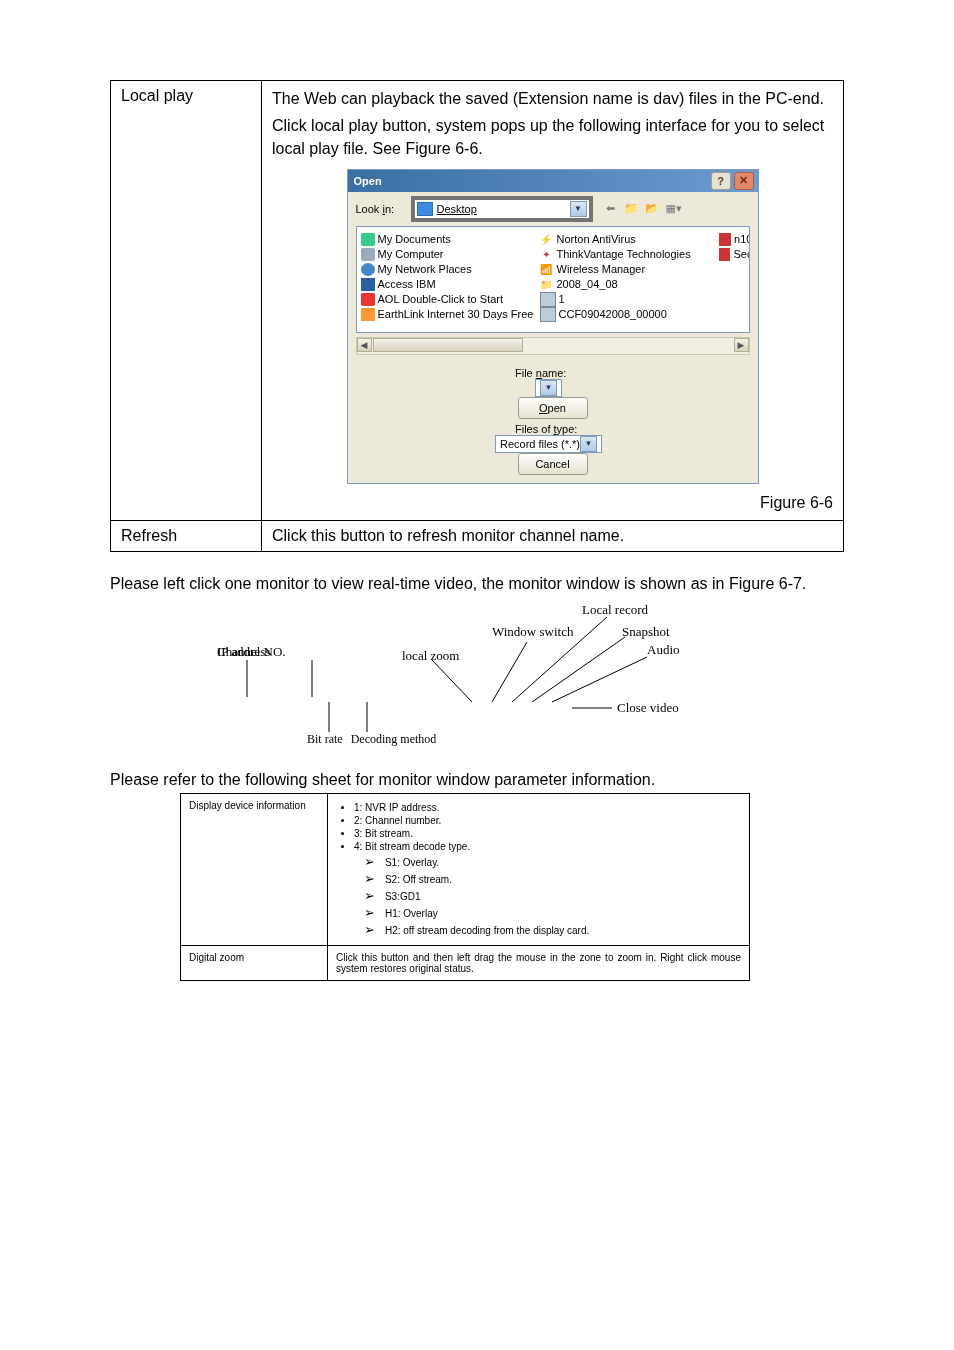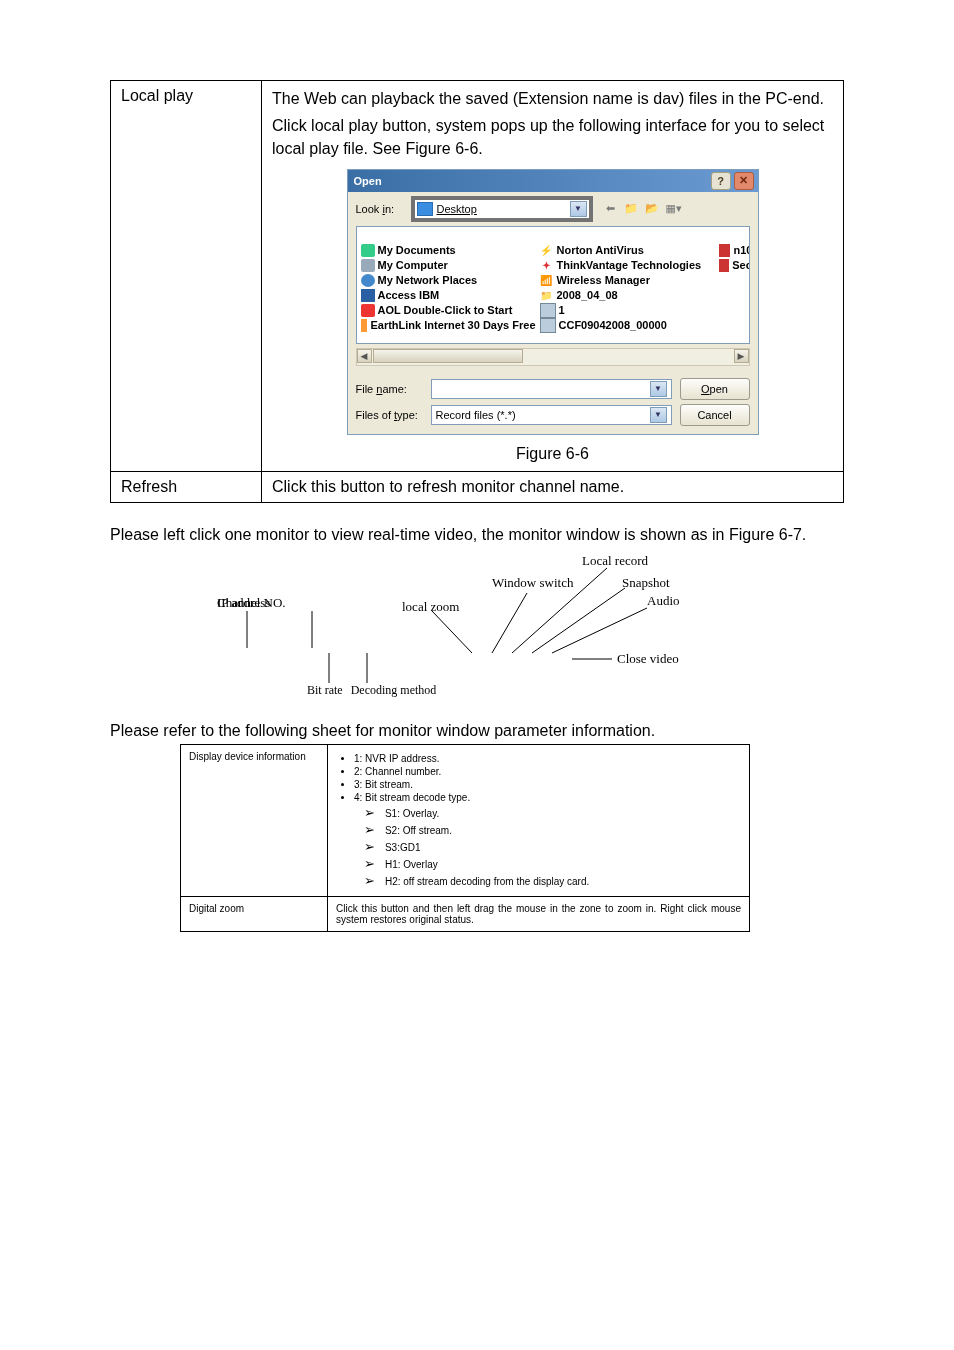--- a/index.html
+++ b/index.html
@@ -69,57 +69,57 @@
     border:1px solid #7f9db9;
     display:flex;align-items:center;justify-content:center;font-size:8px;color:#336; }
   .tb-ico {
     width:18px; height:18px; margin-left:3px;
     display:inline-flex;align-items:center;justify-content:center;
     font-size:11px; color:#7a7a7a;
   }
   .od-files {
     margin:2px 8px 4px 8px;
     border:1px solid #7f9db9; background:#fff;
-    height:100px; padding:16px 2px 0 4px;
+    height:100px; padding:5px 2px 0 4px;
     display:flex; flex-wrap: wrap; flex-direction: column;
-    align-content:flex-start; overflow:hidden;font-weight:bold;
+    align-content:flex-start; overflow:hidden;
   }
   .fi { display:flex; align-items:center; width:175px; height:15px; margin-right:4px; white-space:nowrap; }
   .fi .ic { width:14px; height:13px; margin-right:3px;
             display:inline-flex;align-items:center;justify-content:center; font-size:10px; }
   .od-scroll {
     margin:0 8px 6px 8px; height:16px; background:#f1efe2;
     border:1px solid #cdc7b3; position:relative;
   }
   .od-scroll .arw {
     width:15px; height:14px; position:absolute; top:0;
     background:linear-gradient(#f6f4ec,#d8d2bd);
     border:1px solid #b5ad93; box-sizing:border-box;
     display:flex;align-items:center;justify-content:center; font-size:9px; color:#555;
   }
   .od-scroll .arw.l{left:0}.od-scroll .arw.r{right:0}
   .od-scroll .thumb{position:absolute;left:16px;top:0;width:150px;height:14px;
     background:linear-gradient(#f6f4ec,#d8d2bd);border:1px solid #b5ad93;box-sizing:border-box;}
   .od-bottom { padding:2px 8px 8px 8px; }
-  .od-field { display:flex; align-items:center; margin-top:4px; }
+  .od-field { display:flex; align-items:center; margin-top:4px;flex-direction:column; }
   .od-field .lbl { width:75px; }
   .od-field .inp {
     flex:1; height:18px; border:1px solid #7f9db9; background:#fff;
     display:inline-flex; align-items:center; padding:0 4px; margin-right:8px;
   }
   .od-field .inp .dd { margin-left:auto; width:15px;height:14px;
     background:linear-gradient(#dbe7f3,#aec9e5);border:1px solid #7f9db9;
     display:flex;align-items:center;justify-content:center;font-size:8px;color:#336;}
   .od-field .wbtn {
     width:68px; height:20px; border:1px solid #9c9a8c; border-radius:3px;
     background:linear-gradient(#fdfdfb,#e7e3d0);
     display:inline-flex;align-items:center;justify-content:center;
   }
   .ul-char{text-decoration:underline}
-  .fig-cap { text-align:center; margin:6px 0 2px 0; }
+  .fig-cap { text-align:right; margin:6px 0 2px 0; }
 
   .para { margin:14px 0 6px 0; text-align:justify; line-height:1.55; }
 
   
   .fig67-wrap { width:520px; margin:6px auto 4px auto; position:relative; font-family:"Times New Roman",serif; font-size:13px; height:165px; }
   .fig67-wrap .lbl { position:absolute; white-space:nowrap; }
   .monitor-bar {
     position:absolute; left:0; top:95px; width:370px; height:22px;
     background:linear-gradient(#58728c,#2b3d52); color:#e6eef7;
     border:1px solid #1e2b3b; font-family:Tahoma,Arial; font-size:11px;

